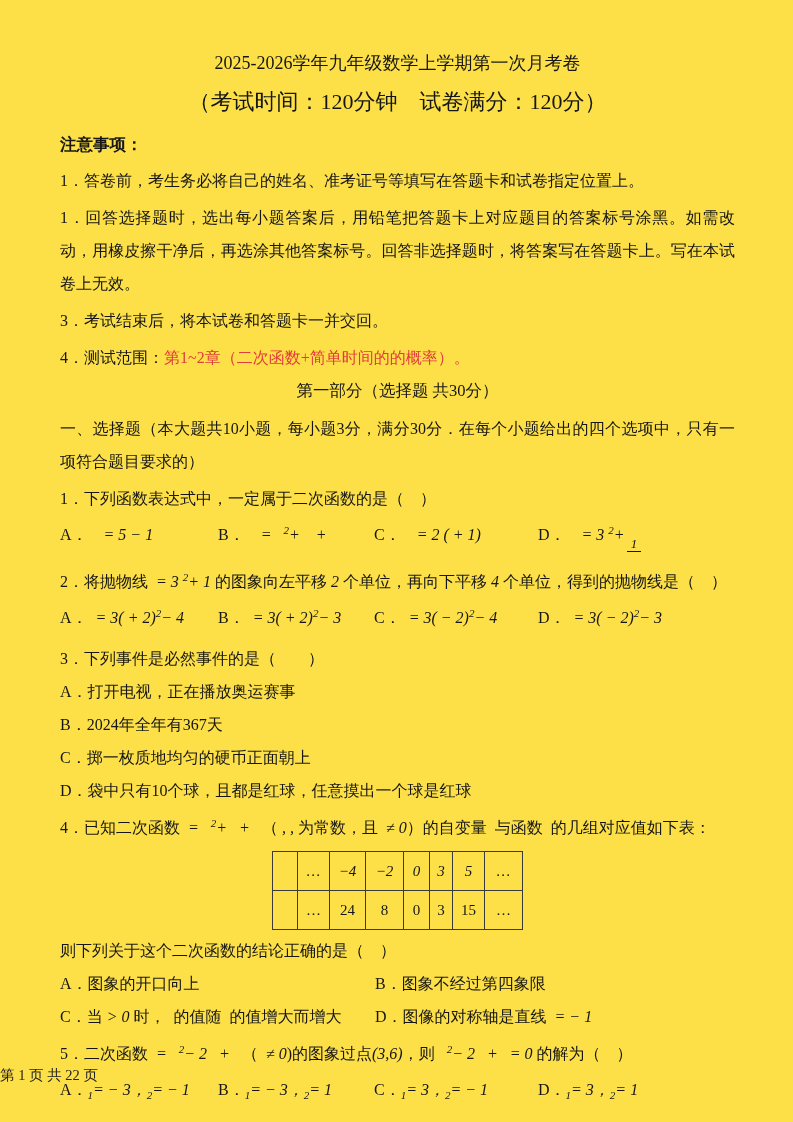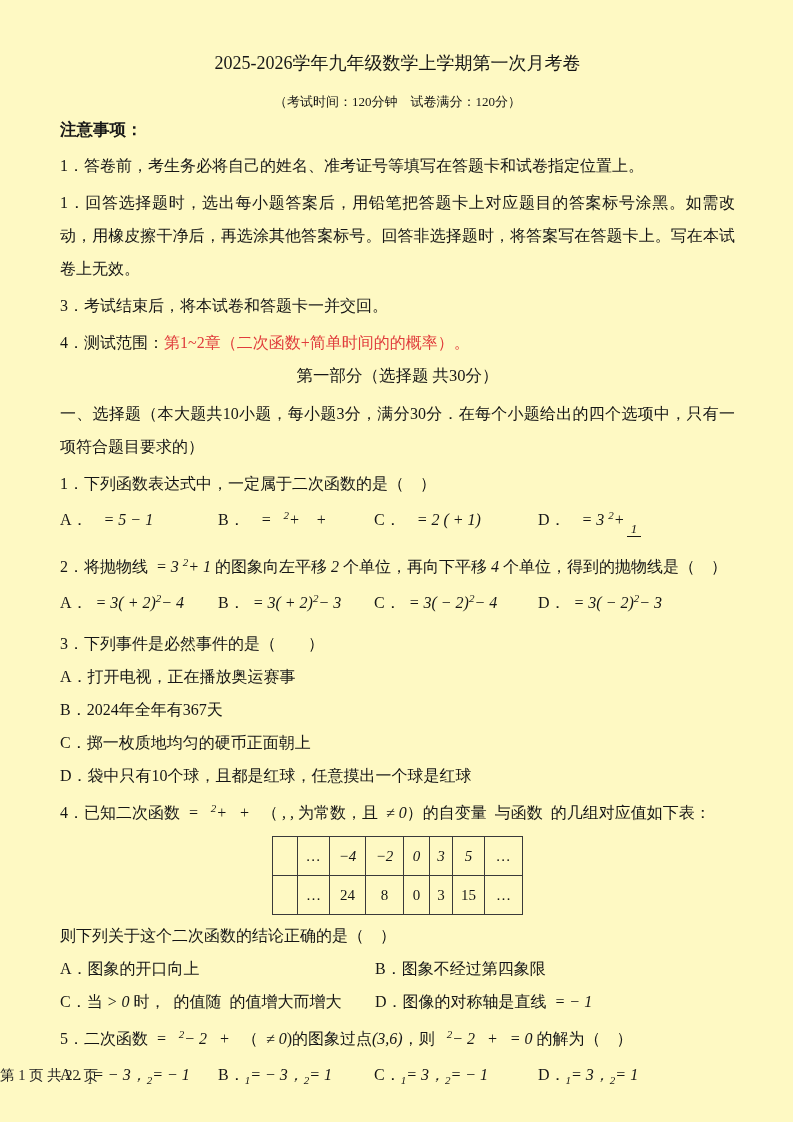--- a/index.html
+++ b/index.html
@@ -1,32 +1,32 @@
 <!DOCTYPE html>
 <html style="--accent-red: #e03c3c;"><head>
 <meta charset="utf-8">
 <style>
   html,body{margin:0;padding:0;background:#ffffff;}
   .page{
     position:relative;
     width:793px;height:1122px;
     margin:0 auto;
-    background:#fef9c3;
+    background:#fde047;
     box-sizing:border-box;
     padding:50px 58px 0 60px;
     font-family:"Liberation Serif","DejaVu Serif",serif;
     font-size:16px;
     color:#161616;
     overflow:hidden;
   }
   p{margin:0;line-height:33px;text-align:justify;}
   .center{text-align:center;}
   .title{font-size:18px;line-height:26px;}
-  .subtitle{font-size:13px;line-height:26px;margin-top:13px;}
-  .notice-head{font-weight:700;font-size:16.5px;line-height:30px;}
+  .subtitle{font-size:22px;line-height:26px;margin-top:13px;}
+  .notice-head{font-weight:700;font-size:16.5px;margin-top:15px;line-height:30px;}
   .mt4{margin-top:4px;}
   .part-title{line-height:34px;font-size:16.5px;}
   .it{font-style:italic;}
   .red{color:var(--accent-red,#e03c3c);}
   sup{font-size:11px;line-height:0;vertical-align:super;}
   sub{font-size:11px;line-height:0;vertical-align:sub;}
   .opt-row{display:grid;grid-template-columns:158px 156px 164px auto;line-height:40px;}
   .opt-row2{display:grid;grid-template-columns:315px auto;line-height:33px;}
   .opt-line{line-height:33px;}
   .frac{display:inline-block;vertical-align:-0.5em;text-align:center;line-height:1;margin:0 2px;}

